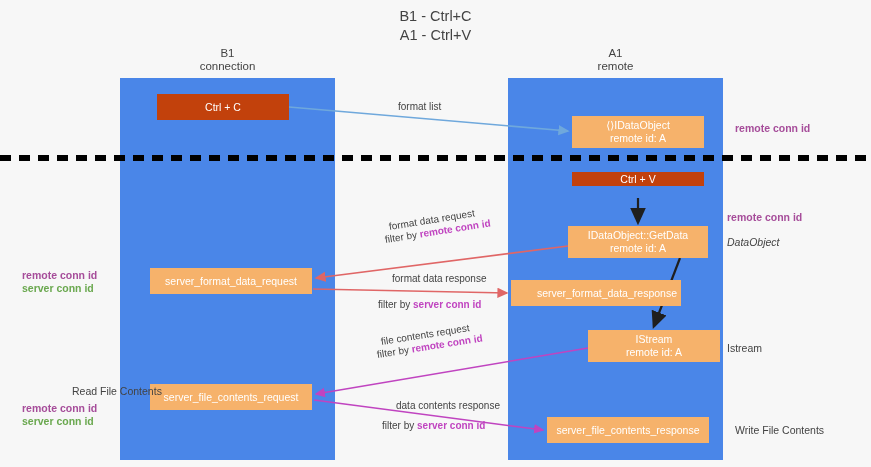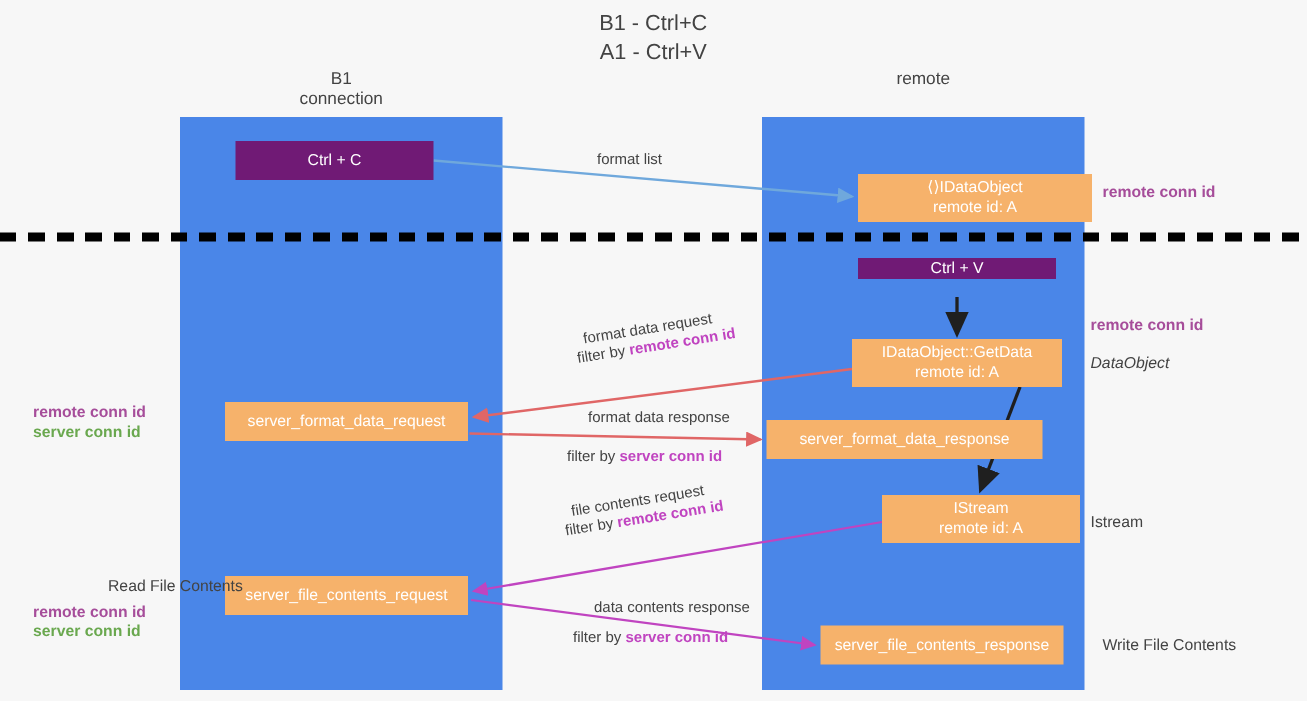--- a/index.html
+++ b/index.html
@@ -40,29 +40,29 @@
   }
 
   
   .node{
     position:absolute;box-sizing:border-box;
     display:flex;flex-direction:column;align-items:center;justify-content:center;
     color:#ffffff;font-size:10.5px;line-height:13px;text-align:center;
     padding:3px 4px;
   }
   .node .ln{display:block;white-space:nowrap;}
-  .green{background:#701a75;}
+  .green{background:#c2410c;}
   .orange{background:#f6b26b;}
 
   #n-ctrlc{left:157px;top:94px;width:132px;height:26px;}
-  #n-idataobject{left:572px;top:116px;width:156px;height:32px;}
+  #n-idataobject{left:572px;top:116px;width:132px;height:32px;}
   #n-ctrlv{left:572px;top:172px;width:132px;height:14px;}
   #n-getdata{left:568px;top:226px;width:140px;height:32px;}
   #n-fmtreq{left:150px;top:268px;width:162px;height:26px;}
-  #n-fmtresp{left:511px;top:280px;width:184px;height:26px;}
+  #n-fmtresp{left:511px;top:280px;width:170px;height:26px;align-items:flex-end;}
   #n-istream{left:588px;top:330px;width:132px;height:32px;}
   #n-filereq{left:150px;top:384px;width:162px;height:26px;}
   #n-fileresp{left:547px;top:417px;width:162px;height:26px;text-align:right;}
 
   
   .ann{position:absolute;font-size:10.5px;line-height:13px;color:#434343;white-space:nowrap;}
   .ann .purple{color:#a64d9a;font-weight:bold;}
   .ann .green-t{color:#6aa84f;font-weight:bold;}
 
   #ann-remote1{left:735px;top:122px;}
@@ -106,20 +106,21 @@
   <div id="title">
     <span>B1 - Ctrl+C</span>
     <span>A1 - Ctrl+V</span>
   </div>
 
   <div class="lane-head" id="head-b1">
     <span class="l1">B1</span>
     <span class="l2">connection</span>
   </div>
   <div class="lane-head" id="head-a1">
+    <span class="l1">A1</span>
     <span class="l2">remote</span>
   </div>
 
   <div class="lane" id="lane-b1"></div>
   <div class="lane" id="lane-a1"></div>
 
   <svg id="wires" viewBox="0 0 871 467">
     <defs>
       <marker id="ar-blue" markerWidth="7" markerHeight="7" refX="6" refY="3.2" orient="auto">
         <path d="M0,0 L7,3.2 L0,6.4 z" fill="#6fa8dc"></path>

